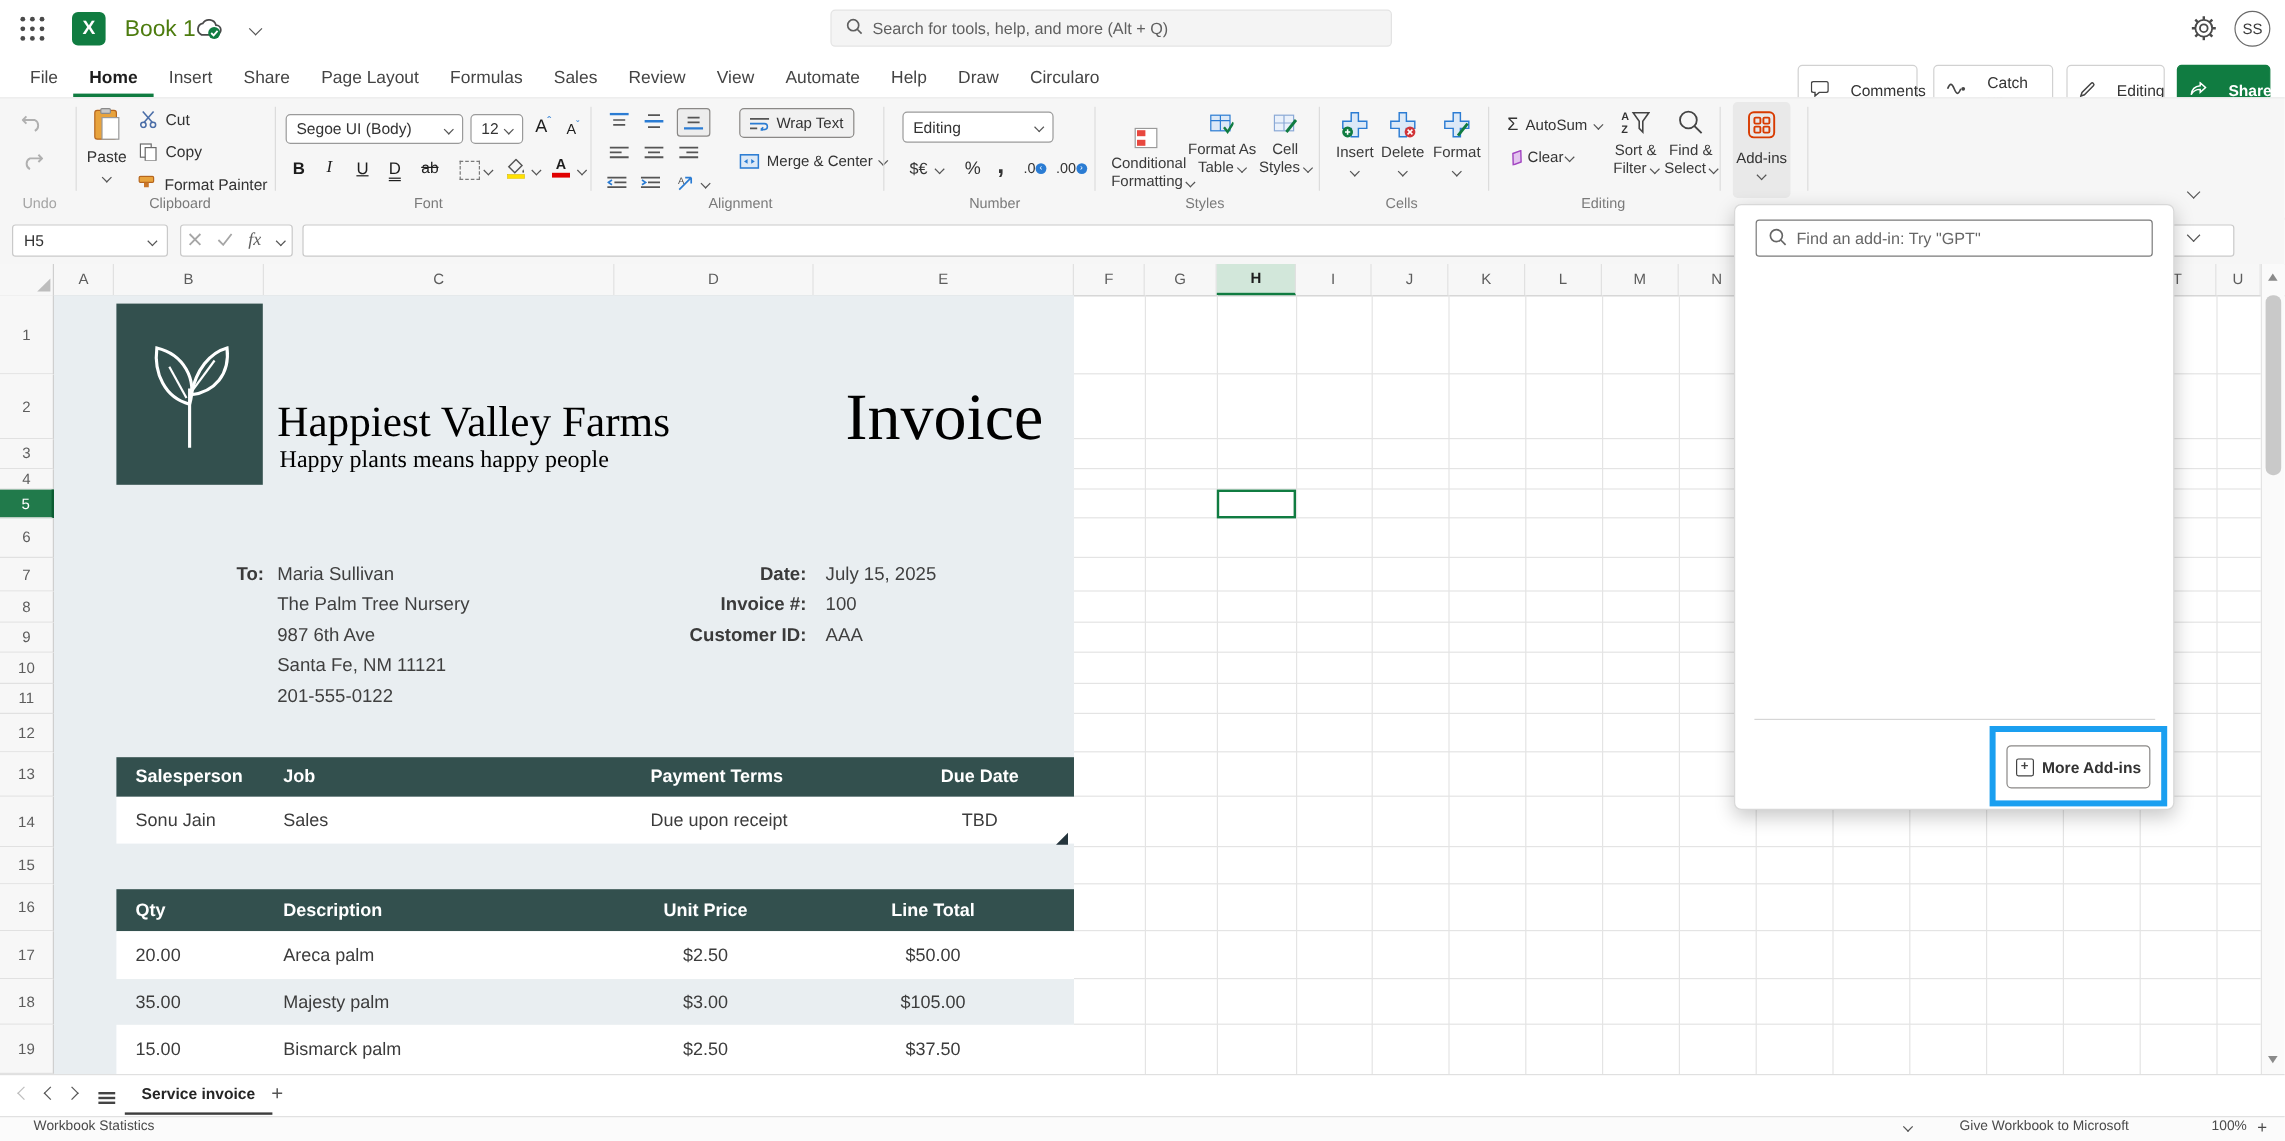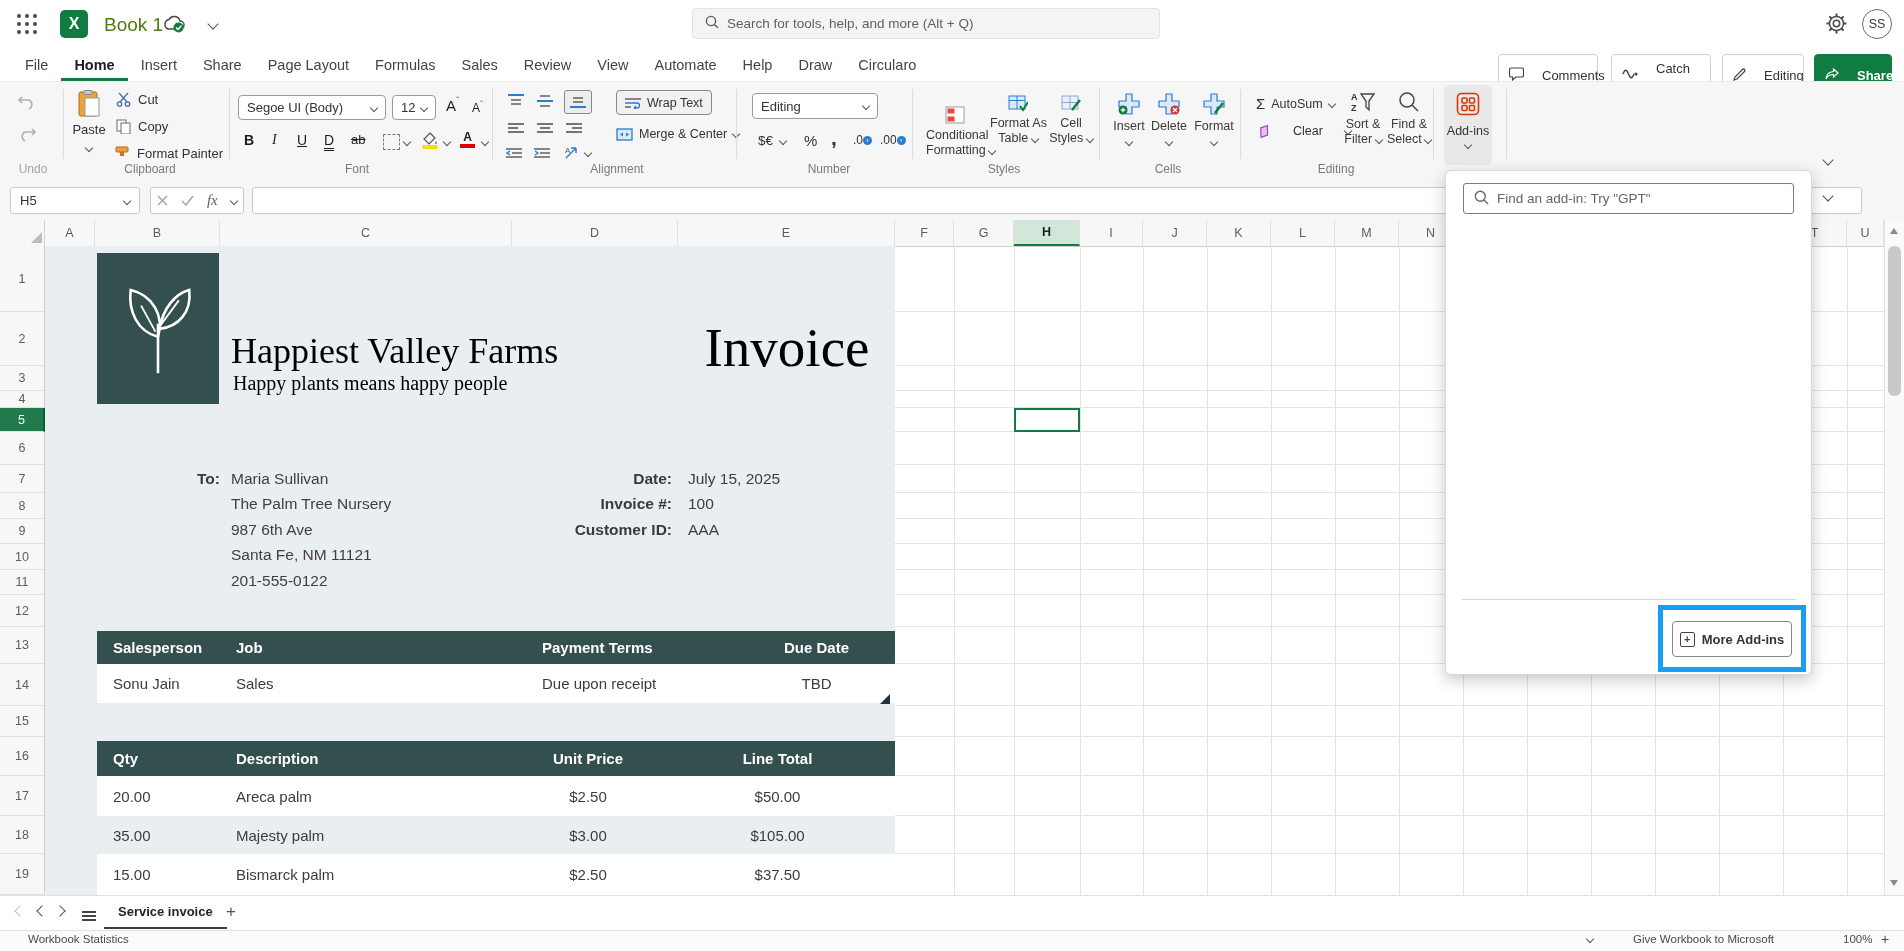--- a/index.html
+++ b/index.html
@@ -421,21 +421,21 @@
   <div class="rlab2"><span>Format</span><br><span class="chev s"></span></div>
 </div>
 <div class="glabel" style="left:1168px;">Cells</div>
 <div class="vdiv" style="left:1240px;"></div>
 
 <div class="abs flex" style="left:1256px;top:95px;gap:6px;">
   <span style="font-size:15px;color:#333;">Σ</span>
   <span class="rlab" style="font-size:12.5px;">AutoSum</span>
   <span class="chev s"></span>
 </div>
-<div class="abs flex" style="left:1256px;top:124px;gap:22px;">
+<div class="abs flex" style="left:1256px;top:124px;gap:2px;">
   <svg width="15" height="13">
       <path d="M6 2 L13 2 L10 11 L3 11 Z" fill="#e3c3ef" stroke="#a245c1" stroke-width="1.2" transform="rotate(-20 8 6)"></path>
     </svg>
   <span class="rlab" style="font-size:12.5px;">Clear</span>
   <span class="chev s"></span>
 </div>
 <div class="abs" style="left:1340px;top:91px;width:46px;text-align:center;">
   <svg width="24" height="22">
       <text x="0" y="9" font-size="9" fill="#333" font-weight="bold">A</text>
       <text x="0" y="20" font-size="9" fill="#333" font-weight="bold">Z</text>

